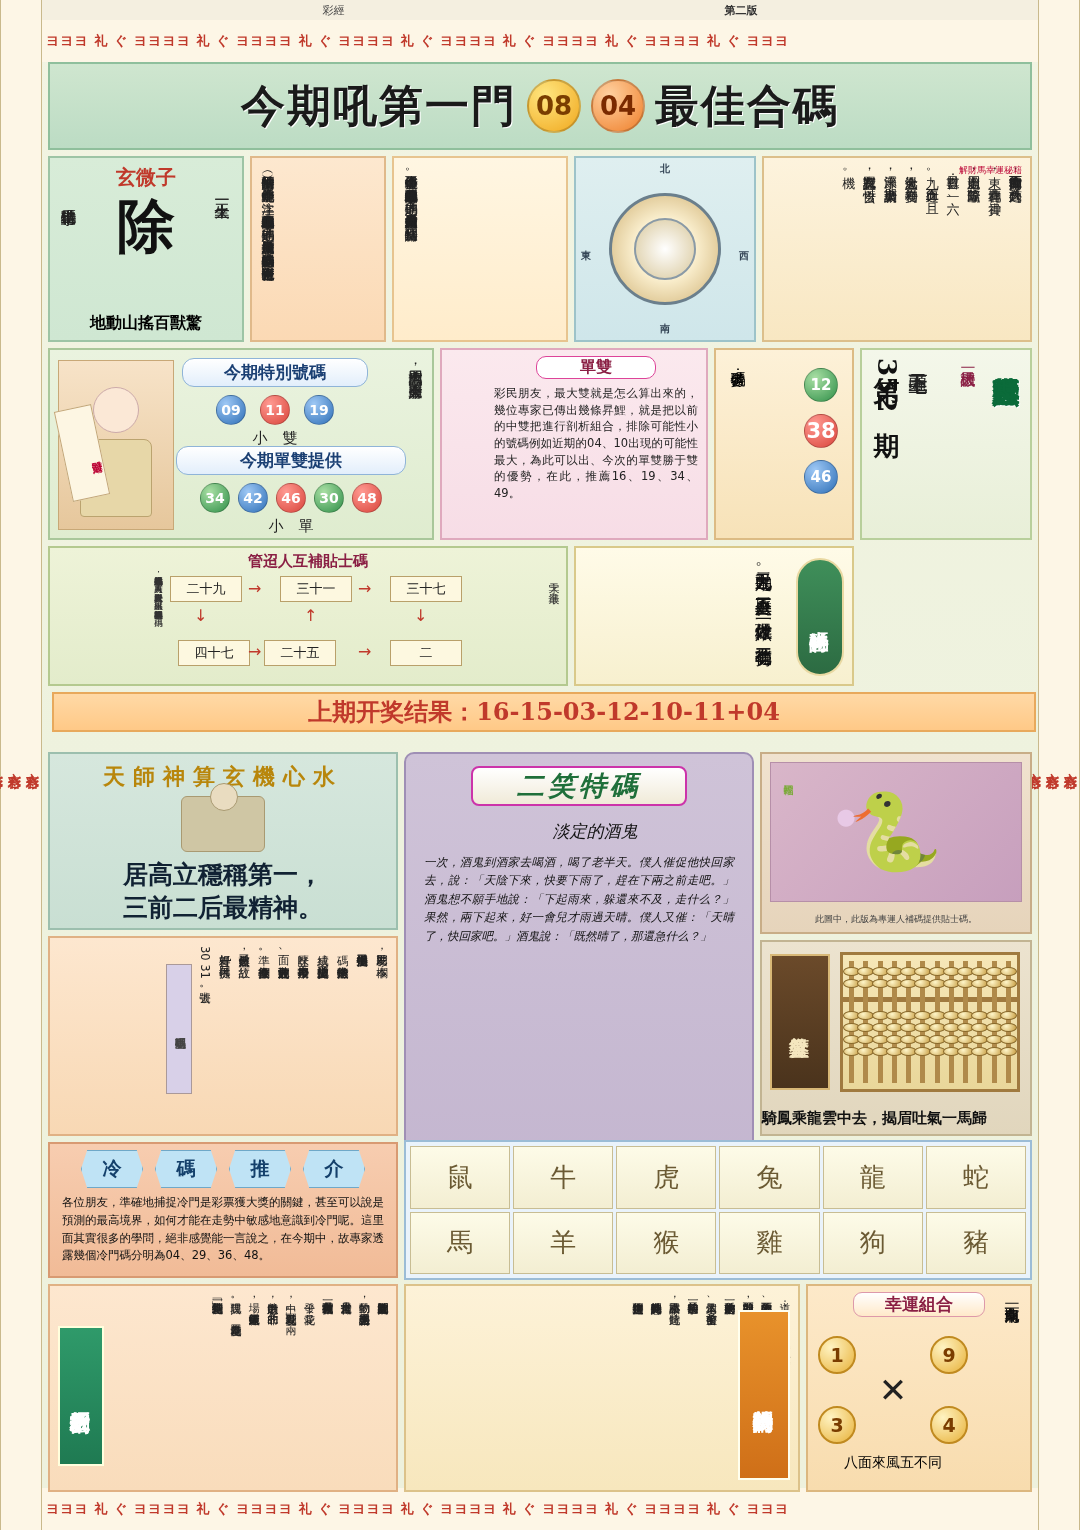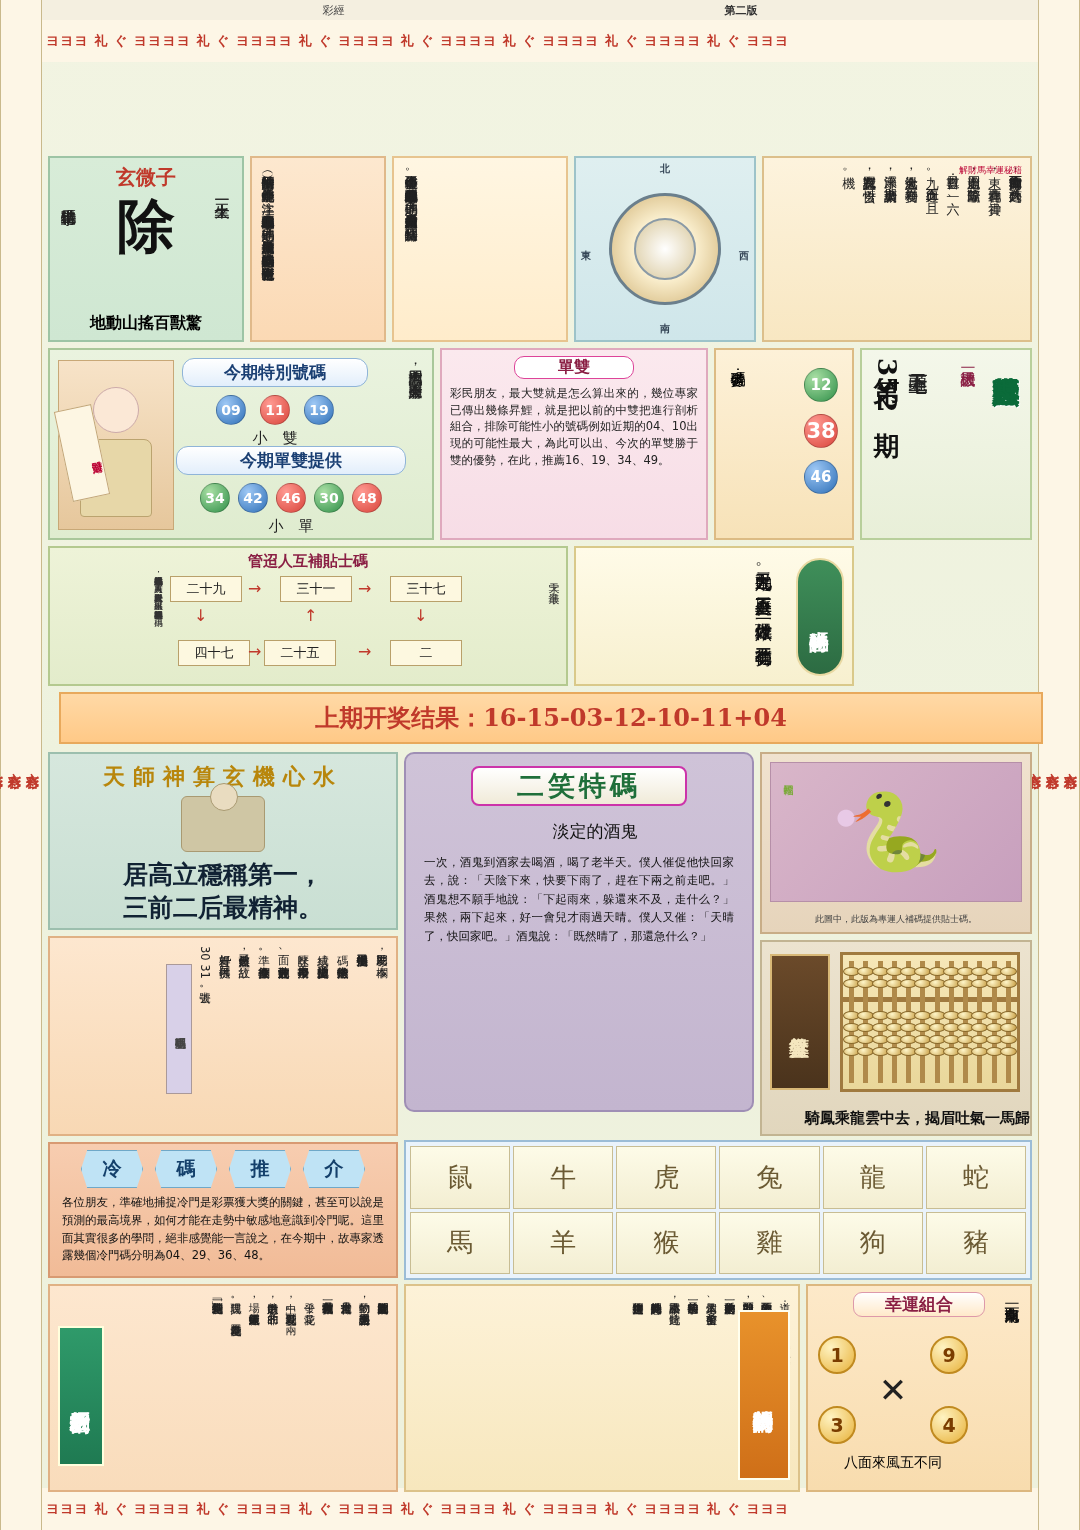--- a/index.html
+++ b/index.html
@@ -134,21 +134,21 @@
     width:30px;height:30px;border-radius:50%; display:flex;align-items:center;justify-content:center;
     font-size:14px;font-weight:bold;color:#fff; border:1px solid rgba(0,0,0,.2);
   }
   .n.red{background:radial-gradient(circle at 32% 28%,#ff9a92,#d9443a);}
   .n.blue{background:radial-gradient(circle at 32% 28%,#9ec8f5,#2e6fb7);}
   .n.green{background:radial-gradient(circle at 32% 28%,#a9dfa4,#2f8f48);}
   .sub { text-align:center; font-size:15px; color:#222; margin-top:4px; font-family:"DejaVu Serif",serif;}
   #box-tema .vcol { position:absolute; right:6px; top:10px; writing-mode:vertical-rl; font-size:14px; line-height:1.5; color:#222;}
 
   #box-danshuang { left:392px; top:286px; width:268px; height:192px;
-    background:linear-gradient(180deg,#fbe9ee,#f7dde6); border:2px solid #dfa9bd;}
+    background:linear-gradient(180deg,#fbe9ee,#f7dde6); border:2px solid #dfa9bd;padding-left:44px;}
   #box-danshuang .cap { margin:6px auto 4px; width:120px; text-align:center; font-size:16px; font-weight:bold;
     color:#8a1f44; background:#fff; border:1px solid #d49; border-radius:10px;}
   #box-danshuang .body { font-size:11.5px; line-height:1.45; color:#222; padding:2px 8px; text-align:justify;}
 
   #box-refnum { left:666px; top:286px; width:140px; height:192px;
     background:linear-gradient(180deg,#fdf1d8,#f7e2b8); border:2px solid #dcbb84;}
   #box-refnum .v { position:absolute; left:10px; top:10px; writing-mode:vertical-rl; font-size:15px; line-height:1.6;}
   #box-refnum .balls { position:absolute; right:14px; top:18px; display:flex; flex-direction:column; gap:12px;}
 
   #box-logo { left:812px; top:286px; width:172px; height:192px;
@@ -171,36 +171,36 @@
   #box-flow .side2 { position:absolute; right:6px; top:26px; writing-mode:vertical-rl; font-size:11px; color:#333;}
 
   #box-shengxiao { left:526px; top:484px; width:280px; height:140px;
     background:linear-gradient(180deg,#fffbe8,#f7f0cf); border:2px solid #d9c98a;}
   #box-shengxiao .v { position:absolute; right:72px; top:12px; writing-mode:vertical-rl; font-size:17px; line-height:1.9; font-family:"DejaVu Serif",serif; color:#111;}
   #box-shengxiao .tag { position:absolute; right:8px; top:10px; width:48px; height:118px; border-radius:24px;
     background:linear-gradient(180deg,#3f8f5a,#2c6b42); color:#fff; writing-mode:vertical-rl;
     display:flex; align-items:center; justify-content:center; font-size:19px; font-weight:bold; border:2px solid #e9d9a2;}
 
   
-  #banner-result { left:11px; top:630px; width:984px; height:52px;
+  #banner-result { left:4px; top:630px; width:984px; height:40px;
     background:linear-gradient(180deg,#ffd9a6,#ffc987); border:2px solid #e8a95c;
     display:flex; align-items:center; justify-content:center;}
   #banner-result .txt { font-size:24px; font-weight:bold; color:#c0392b; font-family:"DejaVu Serif",serif;}
 
   
   #box-tianshi { left:0; top:690px; width:350px; height:178px;
     background:linear-gradient(180deg,#d6e7dd,#c9dfd3); border:2px solid #9cbfae;}
   #box-tianshi .t1 { text-align:center; font-size:22px; color:#b8860b; font-weight:bold; letter-spacing:8px; margin-top:8px; font-family:"DejaVu Serif",serif;}
   #box-tianshi .fig { margin:4px auto; width:84px;height:56px; background:#cfc6a4; border-radius:6px; border:1px solid #a99a72; position:relative;}
   #box-tianshi .fig:before{content:"";position:absolute;left:28px;top:-14px;width:26px;height:26px;border-radius:50%;background:#e9dcc0;border:1px solid #a99a72;}
   #box-tianshi .l1 { text-align:center; font-size:25px; font-weight:bold; color:#123; font-family:"DejaVu Serif",serif; margin-top:6px;}
   #box-tianshi .l2 { text-align:center; font-size:25px; font-weight:bold; color:#123; font-family:"DejaVu Serif",serif;}
 
-  #box-joke { left:356px; top:690px; width:350px; height:360px;
-    background:linear-gradient(180deg,#cfc3d8,#c3b5cf); border:2px solid #9f8fb5; border-radius:10px;}
+  #box-joke { left:356px; top:690px; width:350px; height:456px;
+    background:linear-gradient(180deg,#cfc3d8,#c3b5cf); border:2px solid #9f8fb5; border-radius:10px;font-style:italic;}
   #box-joke .cap { margin:12px auto 0; width:216px; text-align:center; font-size:27px; font-weight:bold;
     color:#1f6f3a; background:linear-gradient(180deg,#fff,#f0ead8); border:2px solid #c3a; border-radius:8px;
     font-family:"DejaVu Serif",serif; letter-spacing:4px;}
   #box-joke .sub { text-align:center; font-size:17px; margin-top:14px; font-family:"DejaVu Serif",serif; color:#111;margin-left:32px;}
   #box-joke .para { font-size:11.5px; line-height:1.6; color:#111; padding:10px 18px; text-align:justify;}
 
   #box-snake { left:712px; top:690px; width:272px; height:182px;
     background:linear-gradient(180deg,#f0e2cf,#e6d4bb); border:2px solid #c8ad87;}
   #box-snake .art { position:absolute; left:8px; top:8px; right:8px; height:140px;
     background:
@@ -225,21 +225,21 @@
   .abacus { position:absolute; left:78px; top:10px; right:10px; height:140px;
     background:linear-gradient(180deg,#f6e7b8,#e9d79a); border:3px solid #a07a3f;}
   .abacus .bar { position:absolute; left:0; right:0; top:42px; height:5px; background:#a07a3f;}
   .abacus .rods { position:absolute; inset:6px; display:flex; justify-content:space-between;}
   .abacus .rod { width:5px; background:#b08a4a; position:relative;}
   .abacus .bead { position:absolute; left:-6px; width:17px; height:9px; border-radius:50%;
     background:radial-gradient(circle at 35% 30%,#fff6c9,#c69b3f); border:1px solid #8a6a2c;}
   #box-abacus .plaque { position:absolute; left:8px; top:12px; width:60px; height:136px;
     background:linear-gradient(180deg,#6b4a2a,#4a331c); border:2px solid #d8b877; color:#f5e7bf;
     writing-mode:vertical-rl; display:flex; align-items:center; justify-content:center; font-size:20px; font-weight:bold;}
-  #box-abacus .cap { position:absolute; bottom:6px; left:0; right:0; text-align:right; font-size:15px; font-weight:bold; color:#111; font-family:"DejaVu Serif",serif;}
+  #box-abacus .cap { position:absolute; bottom:6px; left:0; right:0; text-align:left; font-size:15px; font-weight:bold; color:#111; font-family:"DejaVu Serif",serif;}
 
   
   #box-lengma { left:0; top:1080px; width:350px; height:136px;
     background:linear-gradient(180deg,#f7cdb0,#f1bb97); border:2px solid #d89a72;}
   .star { width:62px;height:38px; position:relative; display:flex; align-items:center; justify-content:center;
     background:#bfe3f5; border:1px solid #6fa8c8; font-size:19px; font-weight:bold; color:#14406b;
     clip-path:polygon(10% 0,90% 0,100% 50%,90% 100%,10% 100%,0 50%);}
   #box-lengma .row { display:flex; gap:12px; justify-content:center; margin-top:6px;}
   #box-lengma .body { font-size:11.5px; line-height:1.55; padding:6px 12px; color:#111; text-align:justify;}
 
@@ -304,20 +304,26 @@
   <div class="rail right">
     <span>六合彩</span>
     <span>六合彩</span>
     <span>六合彩</span>
     <span>六合彩</span>
     <span>六合彩</span>
   </div>
 
   <div class="content">
 
+    <div class="titlebar">
+      <div class="t">今期吼第一門</div>
+      <div class="ball y">08</div>
+      <div class="ball o">04</div>
+      <div class="t">最佳合碼</div>
+    </div>
 
     <div class="panel" id="box-xuanweizi">
       <div class="lbl">玄微子</div>
       <div class="vtxt">七字詩里猜特碼</div>
       <div class="vtxt2">一火一土生十三</div>
       <div class="big">除</div>
       <div class="foot">地動山搖百獸驚</div>
     </div>
 
     <div class="panel" id="box-shuxian">

